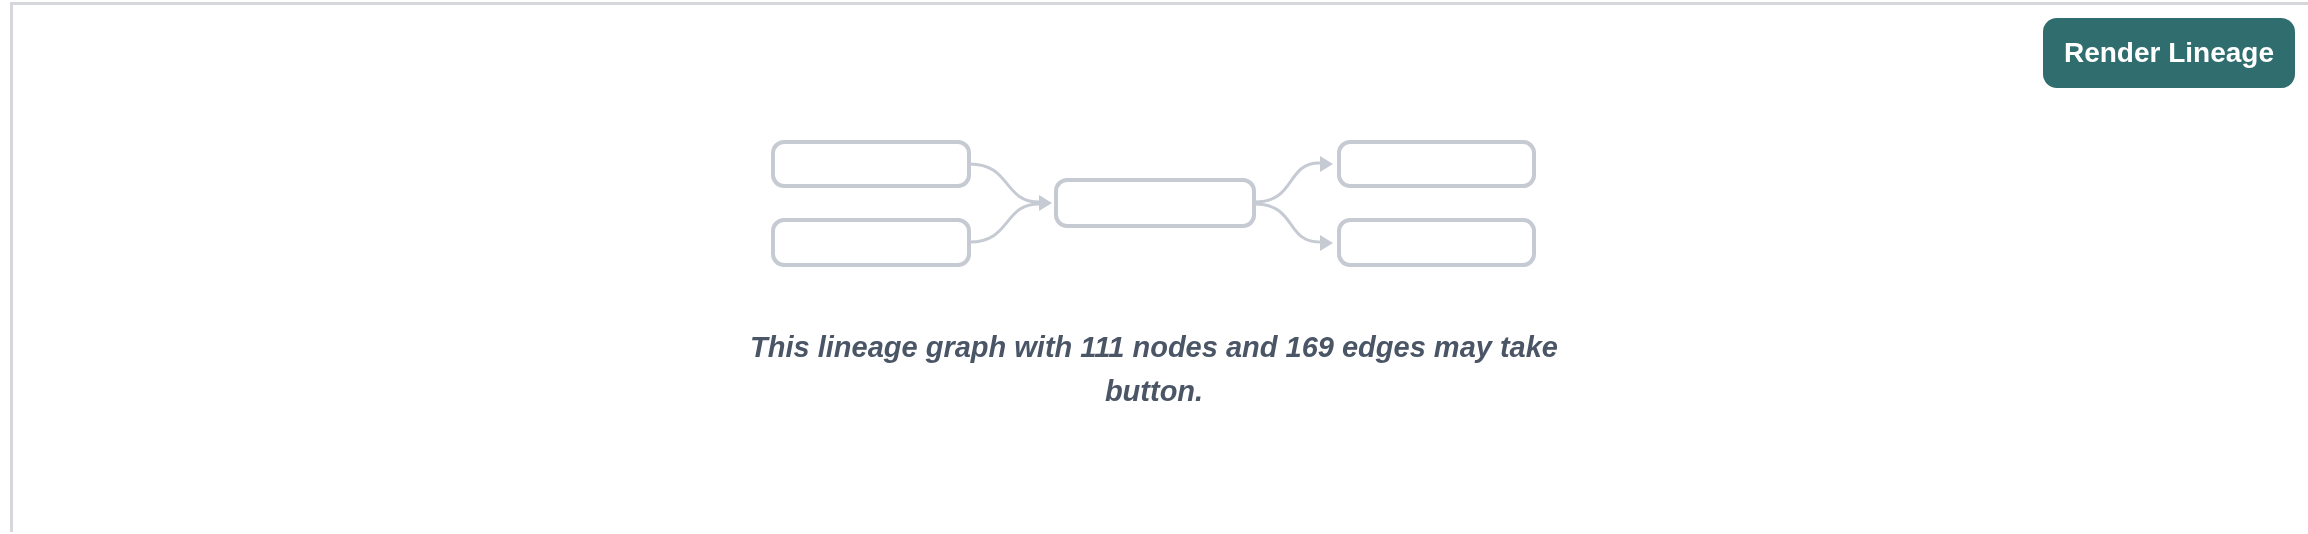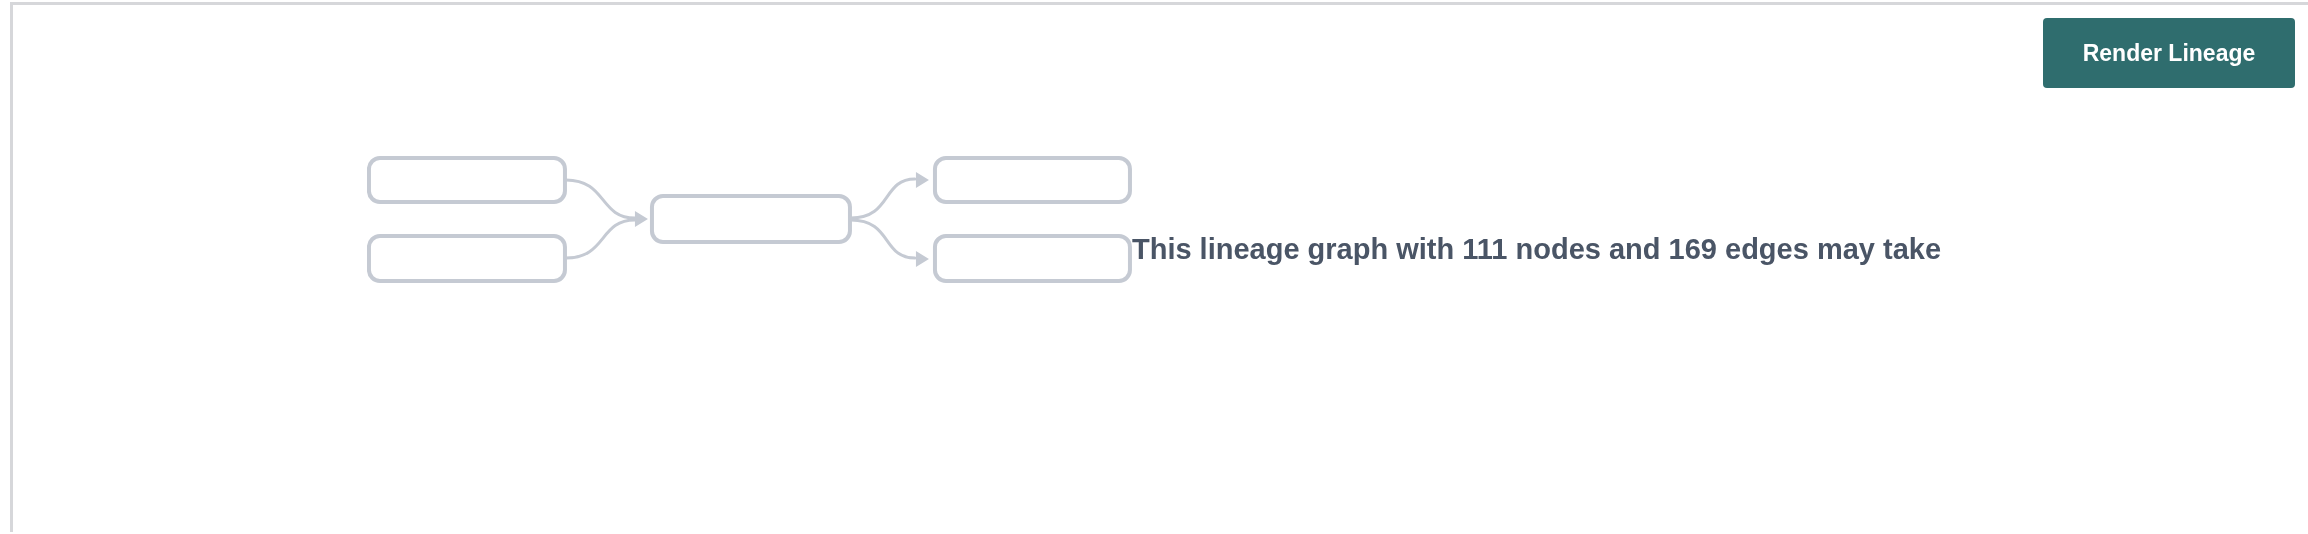--- a/index.html
+++ b/index.html
@@ -31,35 +31,36 @@
     left: 10px; top: 2px; width: 3px; height: 530px;
     background: var(--divider);
   }
   .render-btn {
     position: absolute;
     top: 18px; right: 13px;
     width: 252px; height: 70px;
     background: var(--accent-teal);
     color: var(--button-text);
     border: none;
-    border-radius: 4px;
+    border-radius: 14px;
     font-family: "Liberation Sans", "DejaVu Sans", sans-serif;
-    font-size: 23px;
+    font-size: 28px;
     font-weight: 700;
     line-height: 70px;
     text-align: center;
     cursor: pointer;
   }
   .content {
     position: absolute;
-    top: 156px; left: 50%;
+    top: 140px; left: 50%;
     transform: translateX(-50%);
     display: flex;
-    flex-direction: row;
+    flex-direction: column;
     align-items: center;
+    font-style: italic;
   }
   .placeholder-svg { display: block; width: 765px; height: 127px; }
   .placeholder-svg rect {
     fill: #ffffff;
     stroke: var(--placeholder-stroke);
     stroke-width: 4;
   }
   .placeholder-svg path.edge {
     fill: none;
     stroke: var(--placeholder-stroke);
@@ -104,16 +105,17 @@
       <path class="head" d="M268,55 L281,63 L268,71 Z"></path>
 
       <path class="edge" d="M484,62 C525,62 515,23 548,23"></path>
       <path class="head" d="M549,16 L562,24 L549,32 Z"></path>
       <path class="edge" d="M484,64 C525,64 515,102 548,102"></path>
       <path class="head" d="M549,95 L562,103 L549,111 Z"></path>
     </svg>
 
     <div class="message">
       <div>This lineage graph with 111 nodes and 169 edges may take</div>
+      <div>button.</div>
     </div>
 
   </div>
 </div>
 
 </body></html>

